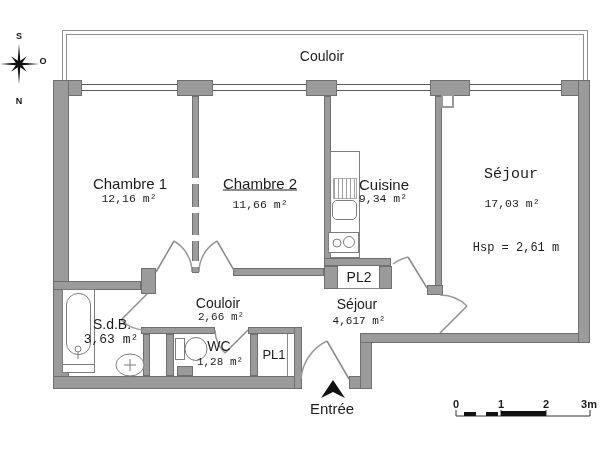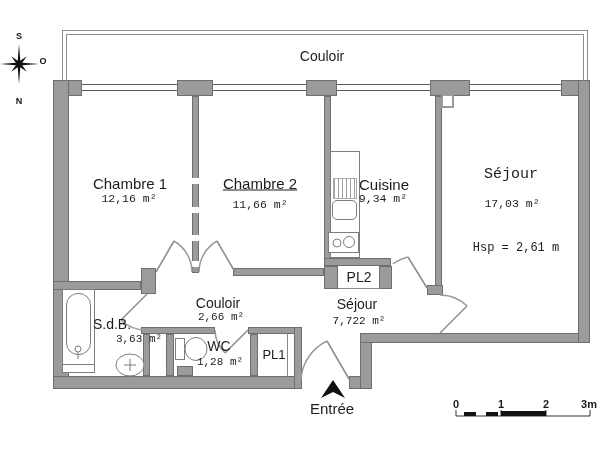--- a/index.html
+++ b/index.html
@@ -158,24 +158,24 @@
   <div class="lbl room-area" style="left:383px;top:199px;">9,34 m²</div>
 
   <div class="lbl room-name" style="left:511px;top:174px;font-family:Liberation Mono, monospace;">Séjour</div>
   <div class="lbl room-area" style="left:512px;top:204px;">17,03 m²</div>
   <div class="lbl room-area" style="left:516px;top:248px;font-size:12px;">Hsp = 2,61 m</div>
 
   <div class="lbl room-name-sm" style="left:218px;top:303px;">Couloir</div>
   <div class="lbl room-area" style="left:221px;top:317px;font-size:11px;">2,66 m²</div>
 
   <div class="lbl room-name-sm" style="left:357px;top:304px;">Séjour</div>
-  <div class="lbl room-area" style="left:359px;top:321px;font-size:11px;">7,722 m²</div>
+  <div class="lbl room-area" style="left:359px;top:321px;font-size:11px;">4,617 m²</div>
 
   <div class="lbl room-name-sm" style="left:112px;top:324px;">S.d.B.</div>
-  <div class="lbl room-area" style="left:111px;top:339px;font-size:11px;margin-left:28px;">3,63 m²</div>
+  <div class="lbl room-area" style="left:111px;top:339px;font-size:13px;">3,63 m²</div>
 
   <div class="lbl room-name-sm" style="left:219px;top:346px;text-align:right;">WC</div>
   <div class="lbl room-area" style="left:220px;top:362px;font-size:11px;">1,28 m²</div>
 
   <div class="lbl closet" style="left:274px;top:354px;">PL1</div>
   <div class="lbl closet" style="left:359px;top:277px;font-size:14px;">PL2</div>
 
   <div class="lbl" style="left:332px;top:408px;font-size:15px;">Entrée</div>
 
   <div class="scale-num" style="left:456px;top:404px;">0</div>

